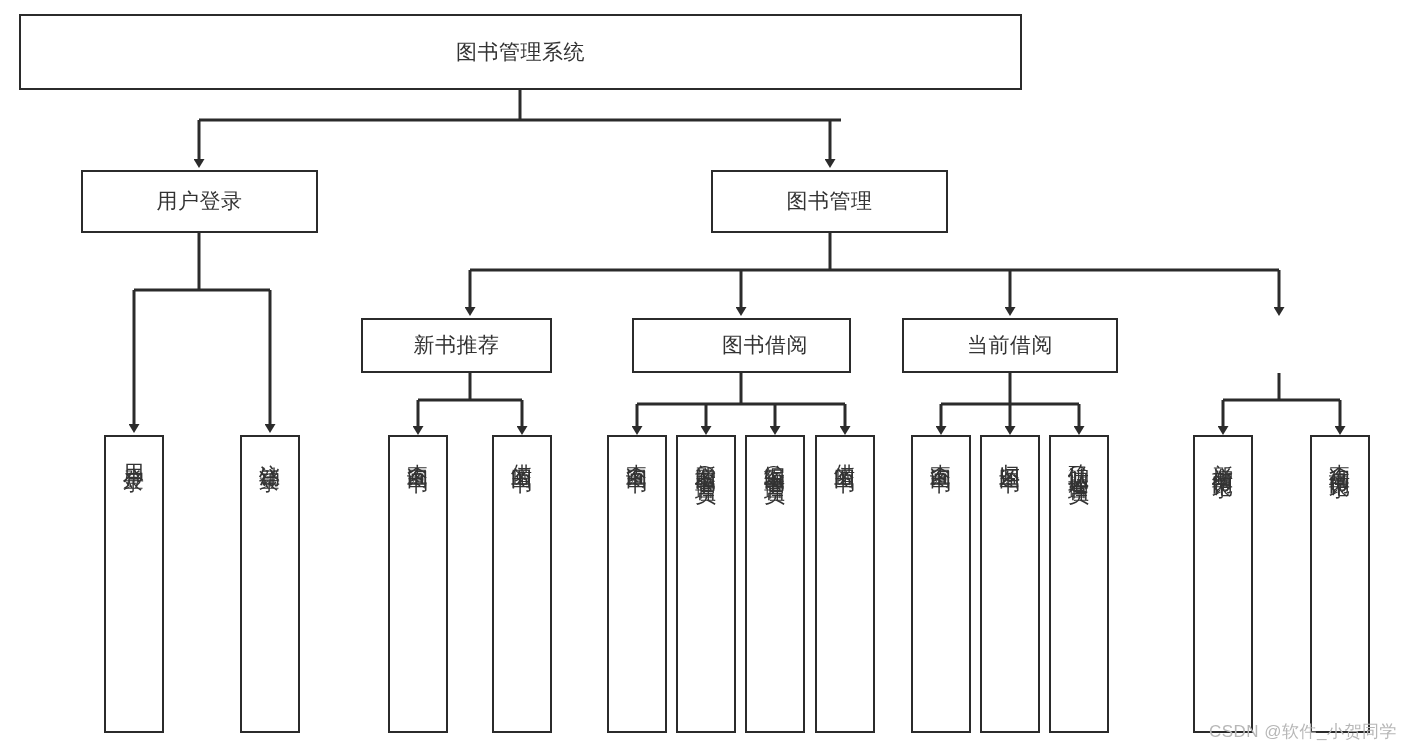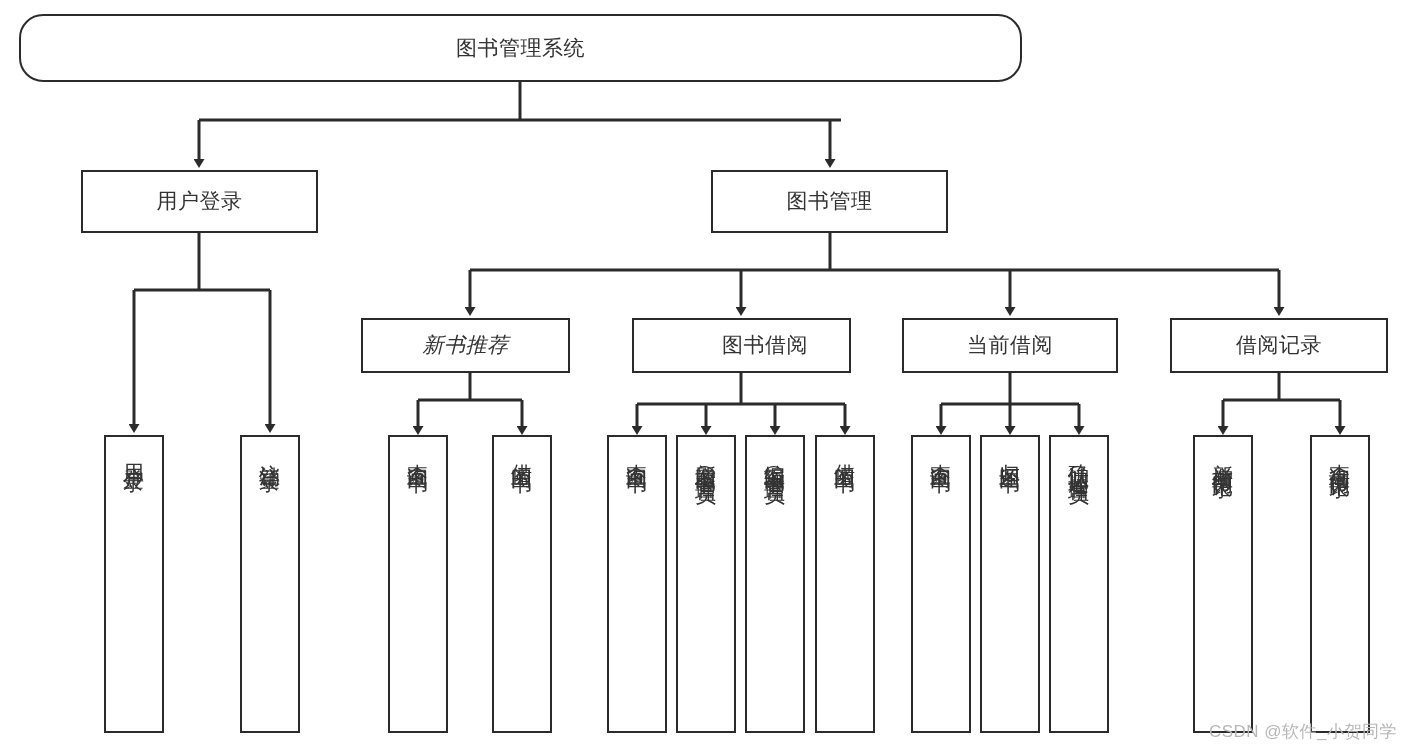--- a/index.html
+++ b/index.html
@@ -116,42 +116,39 @@
       <path d="M1010,404 L1010,427" marker-end="url(#arrow)"></path>
       <path d="M1079,404 L1079,427" marker-end="url(#arrow)"></path>
 
       <path d="M1279,373 L1279,400"></path>
       <path d="M1223,400 L1340,400"></path>
       <path d="M1223,400 L1223,427" marker-end="url(#arrow)"></path>
       <path d="M1340,400 L1340,427" marker-end="url(#arrow)"></path>
     </g>
   </svg>
 
-  <div class="node" style="left:19px; top:14px; width:1003px; height:68px;border-radius:24px;">
+  <div class="node" style="left:19px; top:14px; width:1003px; height:76px;">
     <span class="node-label">图书管理系统</span>
   </div>
 
   <div class="node" style="left:81px; top:170px; width:237px; height:63px;">
     <span class="node-label">用户登录</span>
   </div>
   <div class="node" style="left:711px; top:170px; width:237px; height:63px;align-items:center;">
     <span class="node-label">图书管理</span>
   </div>
 
-  <div class="node" style="left:361px; top:318px; width:209px; height:55px;font-style:italic;">
+  <div class="node" style="left:361px; top:318px; width:191px; height:55px;">
     <span class="node-label">新书推荐</span>
   </div>
   <div class="node" style="left:632px; top:318px; width:219px; height:55px;padding-left:47px;">
     <span class="node-label">图书借阅</span>
   </div>
   <div class="node" style="left:902px; top:318px; width:216px; height:55px;">
     <span class="node-label">当前借阅</span>
-  </div>
-  <div class="node" style="left:1170px; top:318px; width:218px; height:55px;">
-    <span class="node-label">借阅记录</span>
   </div>
 
   <div class="node vertical" style="left:104px; top:435px; width:60px; height:298px;">
     <span class="node-label">用户登录</span>
   </div>
   <div class="node vertical" style="left:240px; top:435px; width:60px; height:298px;">
     <span class="node-label">注销登录</span>
   </div>
 
   <div class="node vertical" style="left:388px; top:435px; width:60px; height:298px;">

